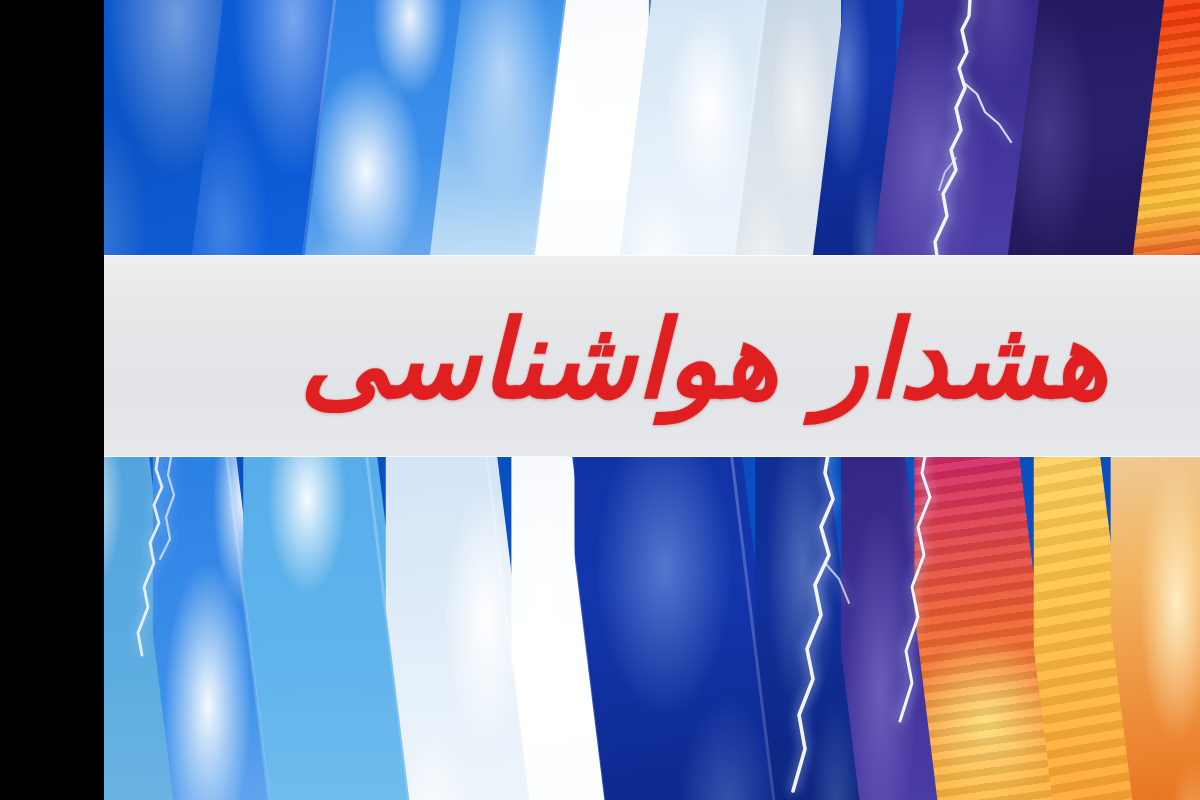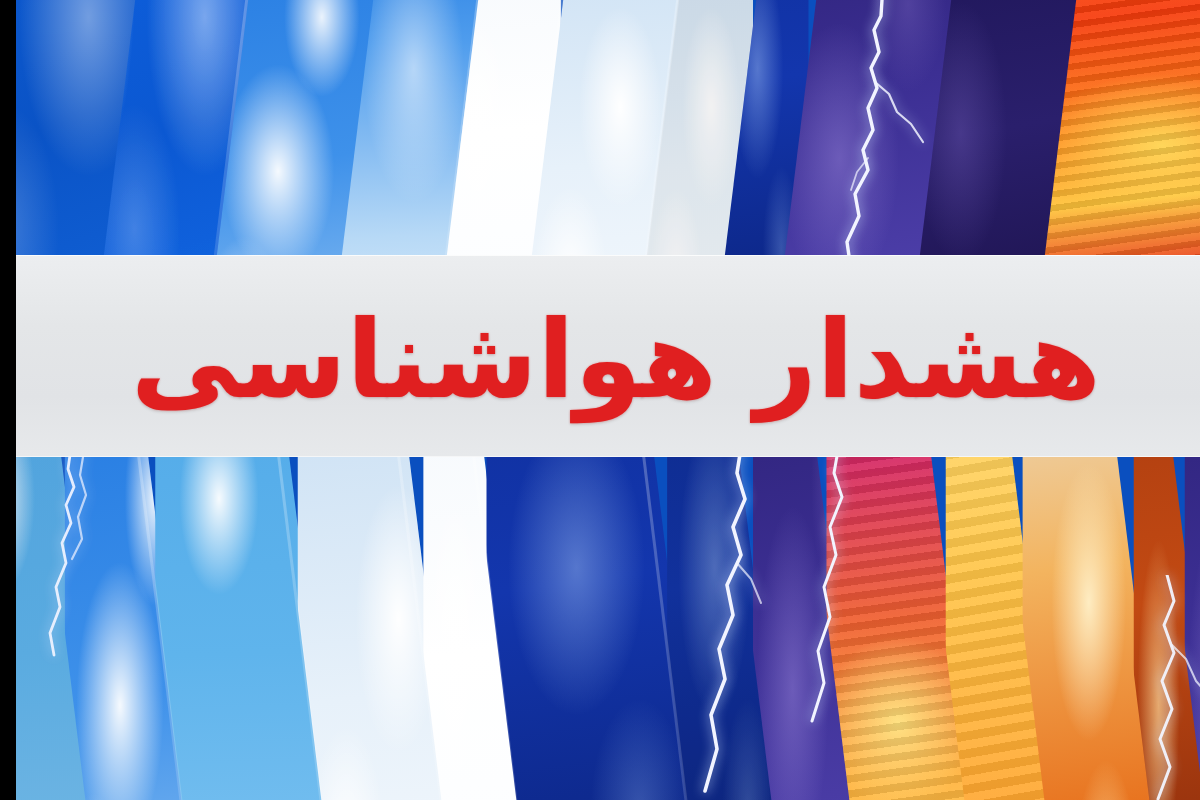--- a/index.html
+++ b/index.html
@@ -1,24 +1,25 @@
 <!DOCTYPE html>
 <html lang="fa" dir="rtl"><head>
 <meta charset="utf-8">
 <title>هشدار هواشناسی</title>
 <style>
   html,body{margin:0;padding:0;background:#000;}
   body{font-family:"DejaVu Sans","Liberation Sans",sans-serif;}
 
   #stage{
     position:relative;
-    width:1184px;
+    width:1096px;
     height:800px;
     overflow:hidden;
     background:#0a4fbf;
+    font-style:italic;
   }
 
   
   .band{
     position:absolute;
     left:0;
     width:1200px;
     overflow:hidden;
   }
   #band-top{ top:0; height:257px; }

